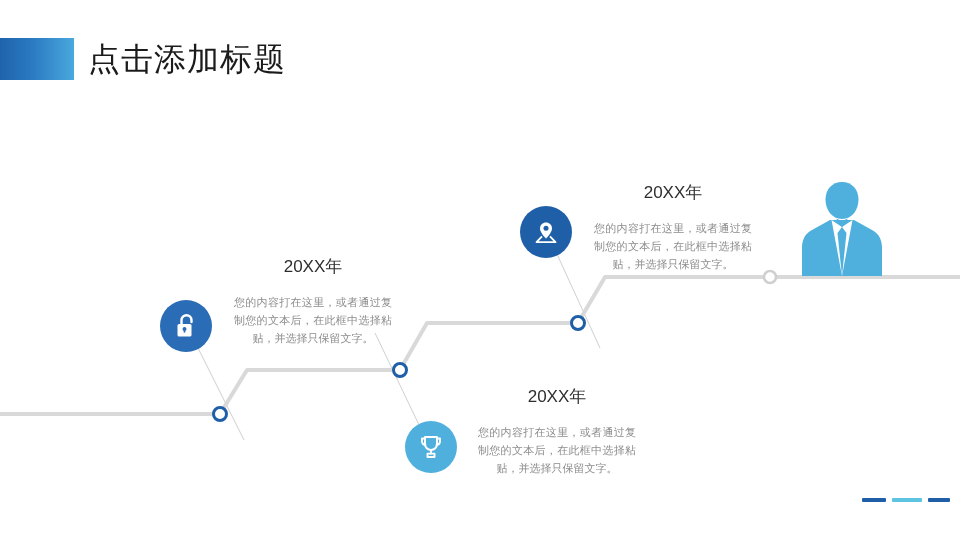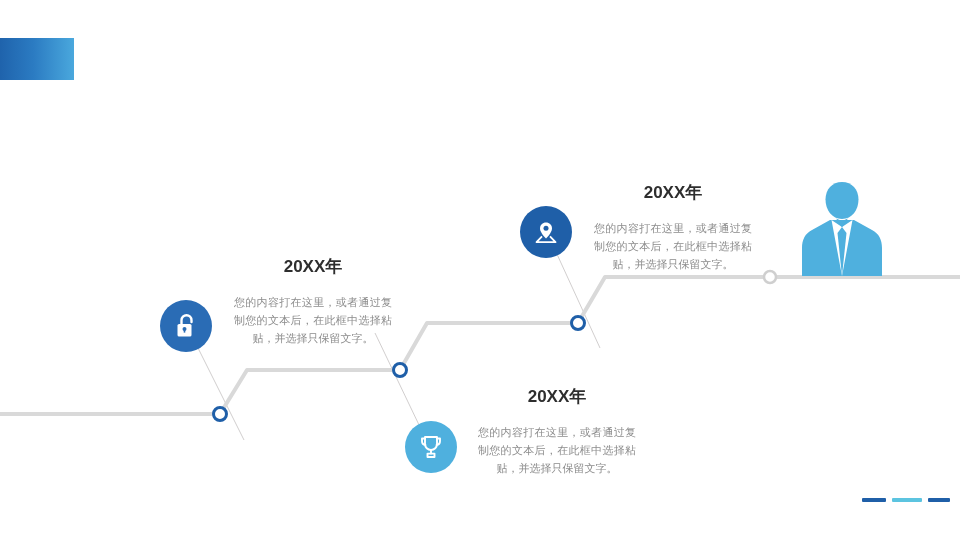--- a/index.html
+++ b/index.html
@@ -59,21 +59,21 @@
   
   .node-text {
     position: absolute;
     text-align: center;
   }
   .node-year {
     font-size: 17px;
     color: #2e2e2e;
     margin: 0 0 8px 0;
     line-height: 1.1;
-    font-weight: 700;
+    font-weight: 400;
   }
   .node-desc {
     font-size: 11px;
     color: #8c8c8c;
     line-height: 1.65;
     margin: 16px;
     text-align: justify;
     text-align-last: center;
   }
 
@@ -101,20 +101,21 @@
   .fmark.m1 { width: 24px; }
   .fmark.m2 { width: 30px; }
   .fmark.m3 { width: 22px; }
 </style>
 </head>
 <body>
 
 <div id="slide">
 
   <div id="title-bar"></div>
+  <div id="page-title">点击添加标题</div>
 
   <svg id="connectors" viewBox="0 0 960 540" xmlns="http://www.w3.org/2000/svg">
 
     <g stroke="#c9c6c6" stroke-width="1" fill="none" opacity="0.85">
       <line x1="196" y1="344" x2="244" y2="440"></line>
       <line x1="420" y1="427" x2="375" y2="333"></line>
       <line x1="556" y1="252" x2="600" y2="348"></line>
     </g>
 
     <g stroke="#d9d9d9" stroke-width="4" fill="none" stroke-linejoin="round" stroke-linecap="butt">

